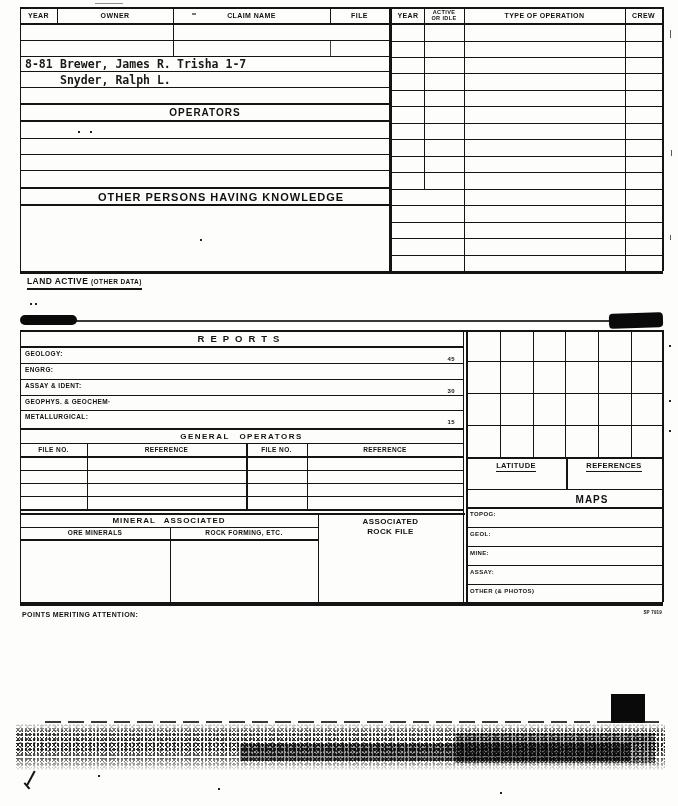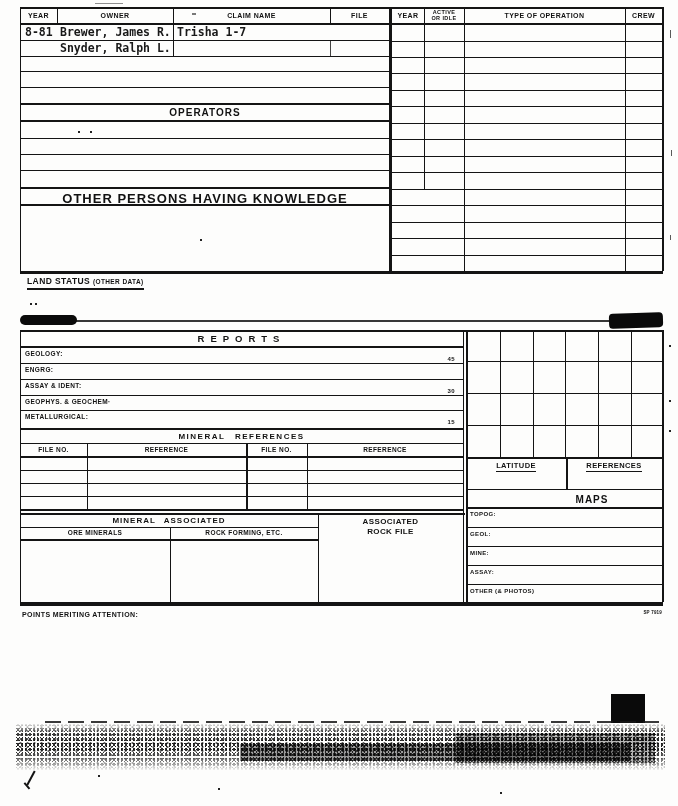--- a/index.html
+++ b/index.html
@@ -7,21 +7,21 @@
     position:relative;width:678px;height:806px;background:#fdfdfc;
     font-family:"Liberation Sans",sans-serif;overflow:hidden;
   }
   .lbl{
     position:absolute;font-family:"Liberation Sans",sans-serif;font-weight:bold;
     color:#121212;white-space:nowrap;letter-spacing:.4px;line-height:1;
   }
   .ctr{text-align:center;}
   .mono{
     position:absolute;font-family:"DejaVu Sans Mono",monospace;font-weight:bold;
-    color:#191919;white-space:nowrap;font-size:11.5px;line-height:1;
+    color:#191919;white-space:nowrap;font-size:11.5px;line-height:1;margin-top:32px;
   }
   .hl{position:absolute;background:#141414;height:1px;}
   .vl{position:absolute;background:#141414;width:1px;}
   .blob{position:absolute;background:#0a0a0a;}
   .dot{position:absolute;background:#222;}
   .speckle{
     position:absolute;
     background-image:
       radial-gradient(rgba(0,0,0,.95) 28%, rgba(0,0,0,0) 34%),
       radial-gradient(rgba(0,0,0,.65) 22%, rgba(0,0,0,0) 30%),
@@ -78,21 +78,21 @@
     <div class="lbl ctr" style="left:57px;top:12px;width:116px;font-size:7px;">OWNER</div>
     <div class="lbl ctr" style="left:173px;top:12px;width:157px;font-size:7px;">CLAIM NAME</div>
     <div class="lbl ctr" style="left:330px;top:12px;width:59px;font-size:7px;">FILE</div>
 
     <div class="mono" style="left:25px;top:27px;">8-81</div>
     <div class="mono" style="left:60px;top:27px;">Brewer, James R.</div>
     <div class="mono" style="left:177px;top:27px;">Trisha 1-7</div>
     <div class="mono" style="left:60px;top:43px;">Snyder, Ralph L.</div>
 
     <div class="lbl ctr" style="left:20px;top:108px;width:370px;font-size:10px;letter-spacing:1px;">OPERATORS</div>
-    <div class="lbl ctr" style="left:20px;top:192px;width:370px;font-size:13px;letter-spacing:1px;">OTHER PERSONS HAVING KNOWLEDGE</div>
+    <div class="lbl ctr" style="left:36px;top:192px;width:370px;font-size:11px;letter-spacing:1px;">OTHER PERSONS HAVING KNOWLEDGE</div>
 
     <div class="dot" style="left:95px;top:3px;width:28px;height:1px;opacity:.5;"></div>
     <div class="dot" style="left:192px;top:13px;width:4px;height:1.5px;opacity:.6;"></div>
     <div class="dot" style="left:78px;top:131px;width:2px;height:2px;"></div>
     <div class="dot" style="left:90px;top:131px;width:2px;height:2px;"></div>
     <div class="dot" style="left:200px;top:239px;width:2px;height:2px;"></div>
   </div>
 
   <div>
     <div class="hl" style="left:392px;top:41px;width:271px;"></div>
@@ -115,21 +115,21 @@
     <div class="vl" style="left:662px;top:7px;height:264px;width:2px;"></div>
     <div class="lbl ctr" style="left:392px;top:12px;width:32px;font-size:7px;">YEAR</div>
     <div class="lbl ctr" style="left:424px;top:9.5px;width:40px;font-size:5.5px;">ACTIVE</div>
     <div class="lbl ctr" style="left:424px;top:16px;width:40px;font-size:5.5px;">OR IDLE</div>
     <div class="lbl ctr" style="left:464px;top:12px;width:161px;font-size:7px;">TYPE OF OPERATION</div>
     <div class="lbl ctr" style="left:625px;top:12px;width:37px;font-size:7px;">CREW</div>
   </div>
 
   <div>
     <div class="lbl" style="left:27px;top:277px;font-size:8.5px;border-bottom:2px solid #141414;padding-bottom:2px;">
-      <span>LAND STATUS</span>
+      <span>LAND ACTIVE</span>
       <span style="font-size:6.5px;">(OTHER DATA)</span>
     </div>
     <div class="dot" style="left:30px;top:303px;width:2px;height:2px;"></div>
     <div class="dot" style="left:35px;top:303px;width:2px;height:2px;"></div>
   </div>
 
   <div>
     <div class="hl" style="left:22px;top:320px;width:640px;height:2px;opacity:.85;"></div>
     <div class="blob" style="left:20px;top:315px;width:57px;height:10px;border-radius:5px;"></div>
     <div class="blob" style="left:609px;top:313px;width:54px;height:15px;border-radius:4px;transform:rotate(-2deg);"></div>
@@ -157,21 +157,21 @@
   <div>
     <div class="hl" style="left:20px;top:443px;width:443px;"></div>
     <div class="hl" style="left:20px;top:456px;width:443px;height:2px;"></div>
     <div class="hl" style="left:20px;top:470px;width:443px;"></div>
     <div class="hl" style="left:20px;top:483px;width:443px;"></div>
     <div class="hl" style="left:20px;top:496px;width:443px;"></div>
     <div class="hl" style="left:20px;top:509px;width:443px;height:2px;"></div>
     <div class="vl" style="left:87px;top:443px;height:66px;"></div>
     <div class="vl" style="left:246px;top:443px;height:66px;width:2px;"></div>
     <div class="vl" style="left:307px;top:443px;height:66px;"></div>
-    <div class="lbl ctr" style="left:20px;top:433px;width:443px;font-size:8px;letter-spacing:1.5px;word-spacing:6px;">MINERAL REFERENCES</div>
+    <div class="lbl ctr" style="left:20px;top:433px;width:443px;font-size:8px;letter-spacing:1.5px;word-spacing:6px;">GENERAL OPERATORS</div>
     <div class="lbl ctr" style="left:20px;top:447px;width:67px;font-size:6.5px;">FILE NO.</div>
     <div class="lbl ctr" style="left:87px;top:447px;width:159px;font-size:6.5px;">REFERENCE</div>
     <div class="lbl ctr" style="left:246px;top:447px;width:61px;font-size:6.5px;">FILE NO.</div>
     <div class="lbl ctr" style="left:307px;top:447px;width:156px;font-size:6.5px;">REFERENCE</div>
   </div>
 
   <div>
     <div class="hl" style="left:20px;top:513px;width:445px;height:2px;"></div>
     <div class="hl" style="left:20px;top:527px;width:298px;"></div>
     <div class="hl" style="left:20px;top:539px;width:298px;height:2px;"></div>

